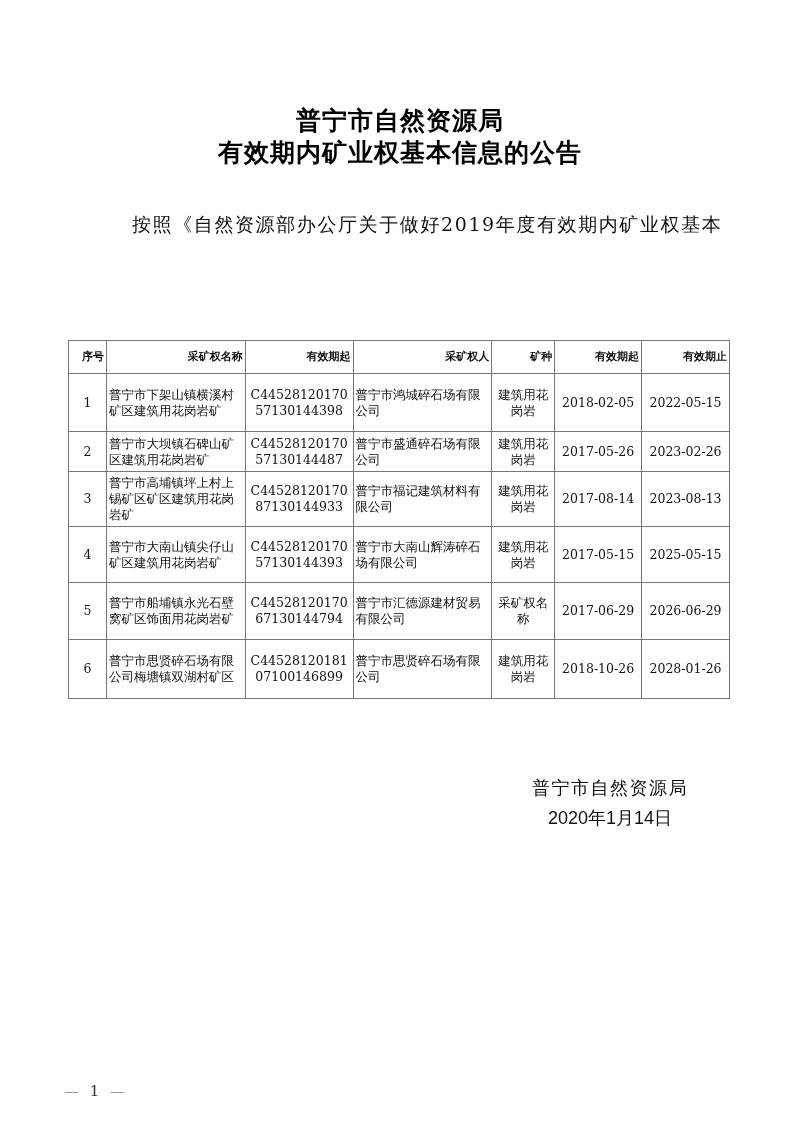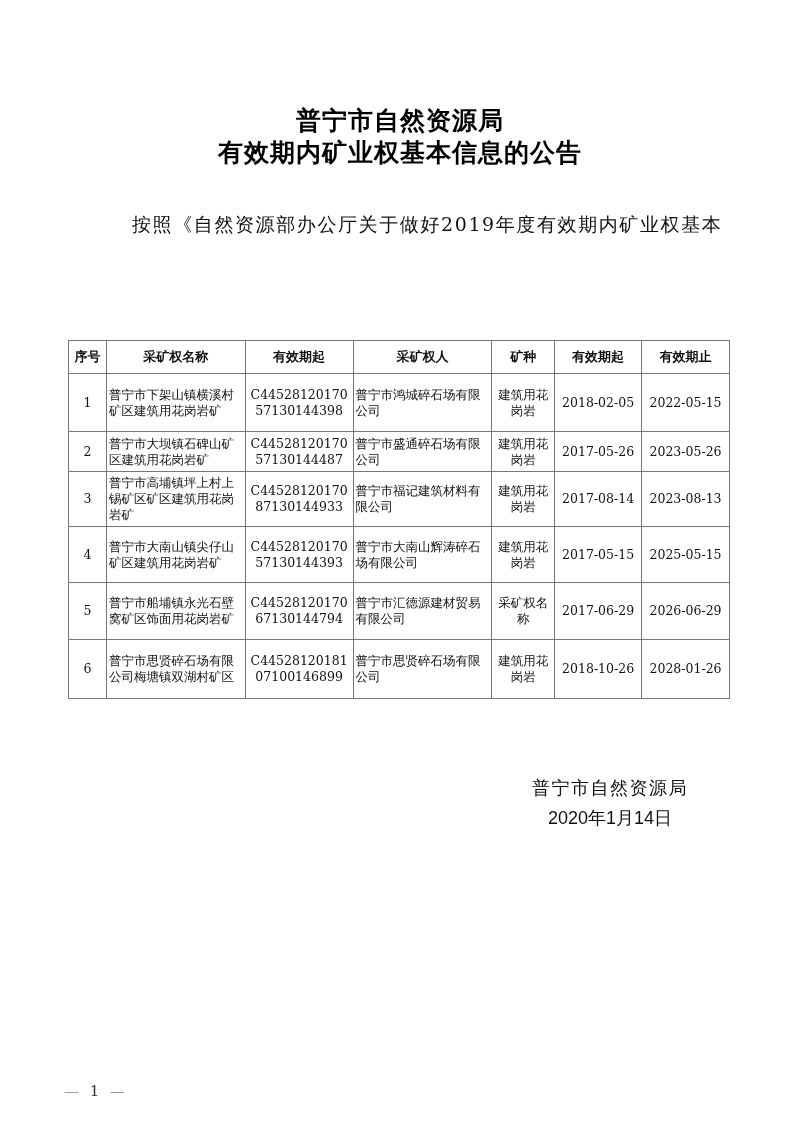--- a/index.html
+++ b/index.html
@@ -27,21 +27,21 @@
       position: absolute; left: 68px; top: 340px;
       border-collapse: collapse; width: 662px;
       font-size: 12.5px; line-height: 16px;
       font-family: "DejaVu Serif", "Liberation Serif", serif;
     }
     table.notice th, table.notice td {
       border: 1px solid #777; padding: 1px 2px;
     }
     table.notice th {
       height: 30px; font-family: "DejaVu Sans", "Liberation Sans", sans-serif;
-      font-weight: bold; font-size: 13px; text-align: center;
+      font-weight: bold; font-size: 11px; text-align: right;
     }
     td.c { text-align: center; }
     td.l { text-align: left; }
     .sig {
       position: absolute; width: 240px; left: 490px; text-align: center;
       font-size: 18px; letter-spacing: 1.5px;
     }
     .sig.org { top: 776px; }
     .sig.date { top: 806px; font-family: Liberation Sans, sans-serif; letter-spacing: 0; }
     .pagenum {
@@ -90,21 +90,21 @@
       <td class="c">2018-02-05</td>
       <td class="c">2022-05-15</td>
     </tr>
     <tr style="height:40px">
       <td class="c">2</td>
       <td class="l">普宁市大坝镇石碑山矿区建筑用花岗岩矿</td>
       <td class="c" style="word-break:break-all">C4452812017057130144487</td>
       <td class="l">普宁市盛通碎石场有限公司</td>
       <td class="c">建筑用花岗岩</td>
       <td class="c">2017-05-26</td>
-      <td class="c">2023-05-26</td>
+      <td class="c">2023-02-26</td>
     </tr>
     <tr style="height:55px">
       <td class="c">3</td>
       <td class="l">普宁市高埔镇坪上村上锡矿区矿区建筑用花岗岩矿</td>
       <td class="c" style="word-break:break-all">C4452812017087130144933</td>
       <td class="l">普宁市福记建筑材料有限公司</td>
       <td class="c">建筑用花岗岩</td>
       <td class="c">2017-08-14</td>
       <td class="c">2023-08-13</td>
     </tr>

